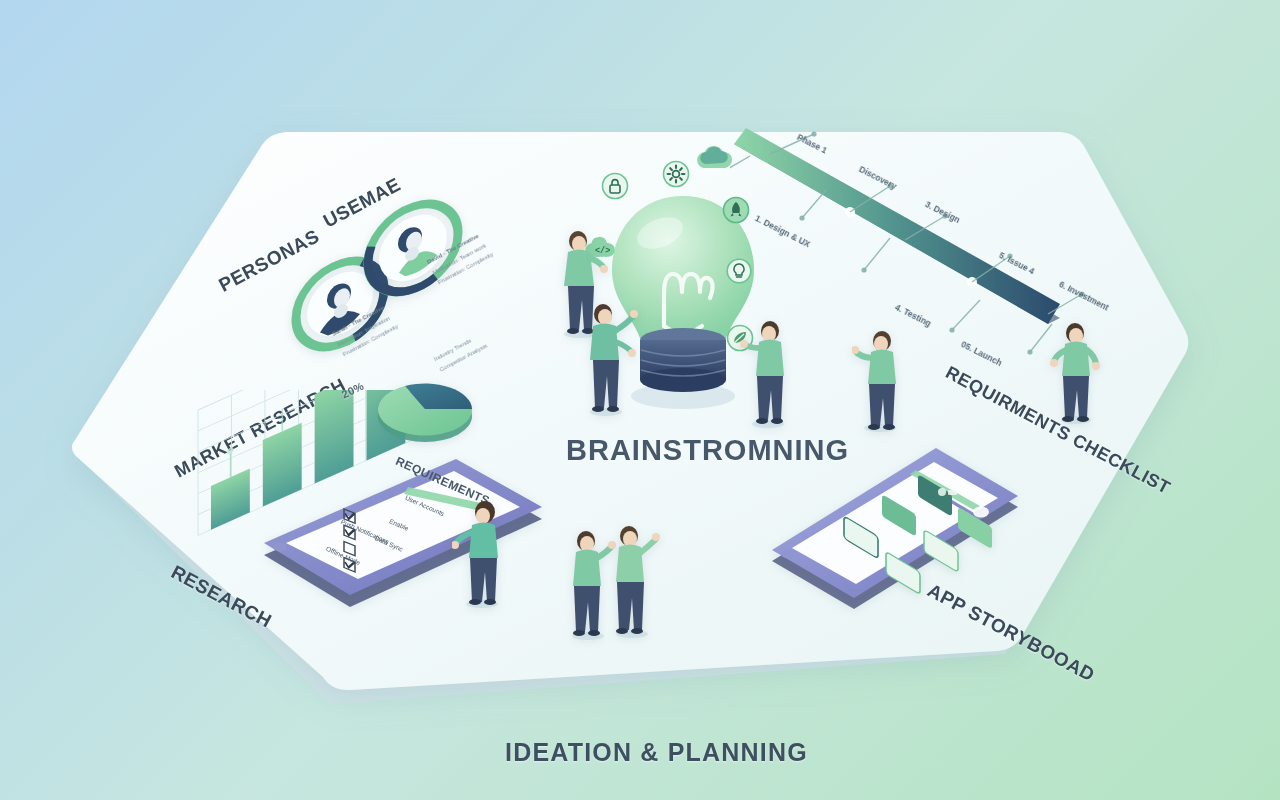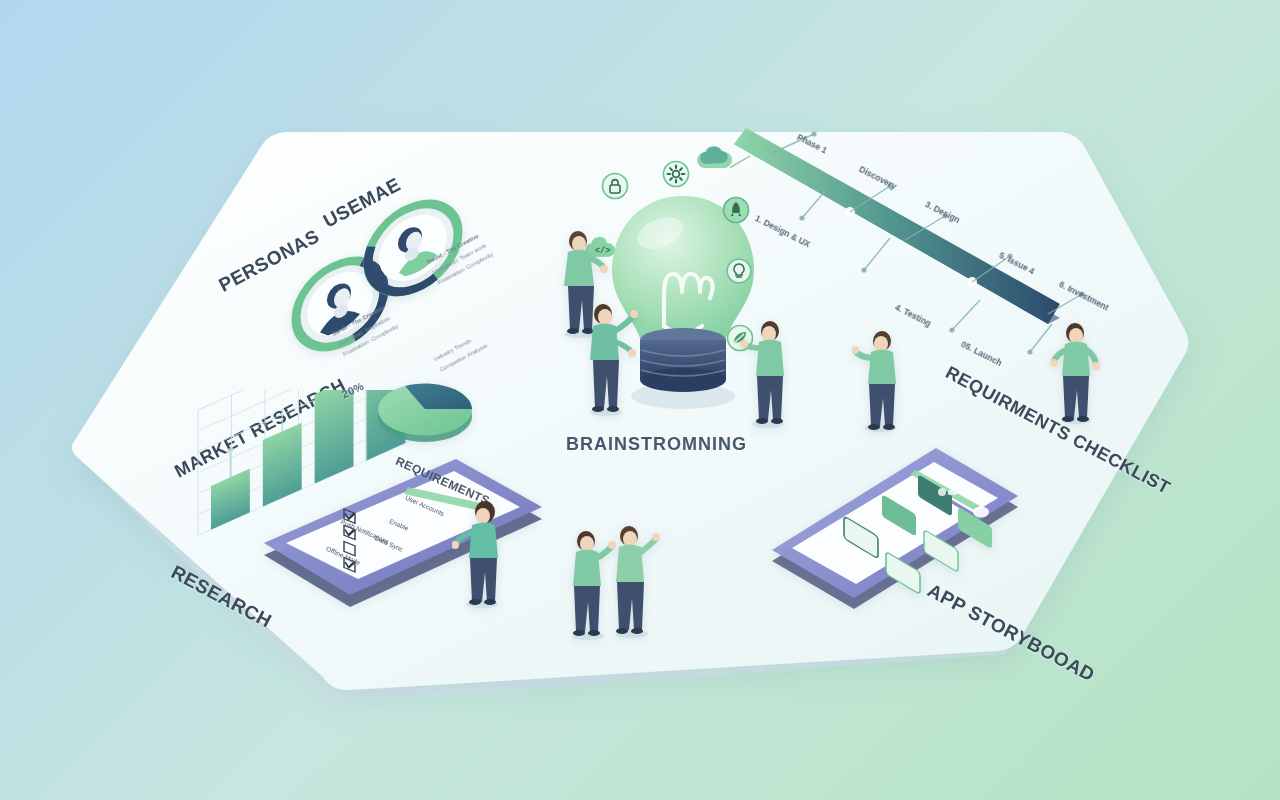--- a/index.html
+++ b/index.html
@@ -15,21 +15,21 @@
   
   .platform-wrap { position:absolute; left:0; top:0; width:1280px; height:800px; }
   .platform-svg { position:absolute; left:0; top:0; }
 
   
   .txt { position:absolute; color:#3a4a5a; white-space:nowrap; font-weight:700; letter-spacing:.5px;
          text-shadow:0 1px 2px rgba(255,255,255,.55); }
 
   
   #title-main { left:505px; top:738px; font-size:25px; letter-spacing:1.2px; color:#3e5060; }
-  #title-brainstorm { left:566px; top:434px; font-size:18px; letter-spacing:1px; color:#46586a; }
+  #title-brainstorm { left:566px; top:434px; font-size:29px; letter-spacing:1px; color:#46586a; }
   #lbl-personas { left:214px; top:250px; font-size:19px; transform:rotate(-28deg); }
   #lbl-usemae { left:320px; top:192px; font-size:19px; transform:rotate(-28deg); }
   #lbl-market { left:165px; top:418px; font-size:18px; transform:rotate(-28deg); }
   #lbl-research { left:166px; top:586px; font-size:19px; transform:rotate(28deg); }
   #lbl-reqcheck { left:932px; top:420px; font-size:18px; transform:rotate(28deg); }
   #lbl-storyboard { left:918px; top:622px; font-size:19px; transform:rotate(28deg); }
 
   
   .donut { position:absolute; }
   #donut-personas { left:280px; top:245px; }
@@ -94,20 +94,21 @@
     </svg>
   </div>
 
   <div class="txt" id="lbl-personas">PERSONAS</div>
   <div class="txt" id="lbl-usemae">USEMAE</div>
   <div class="txt" id="lbl-market">MARKET RESEARCH</div>
   <div class="txt" id="lbl-research">RESEARCH</div>
   <div class="txt" id="lbl-reqcheck">REQUIRMENTS CHECKLIST</div>
   <div class="txt" id="lbl-storyboard">APP STORYBOOAD</div>
   <div class="txt" id="title-brainstorm">BRAINSTROMNING</div>
+  <div class="txt" id="title-main">IDEATION &amp; PLANNING</div>
 
   <div class="donut glow" id="donut-personas">
     <svg width="120" height="118" viewBox="0 0 120 118">
       <g transform="translate(60,59) skewY(-18) scale(1,0.92)">
         <circle r="44" fill="none" stroke="#6cc492" stroke-width="9"></circle>
         <path d="M 0,-44 A 44,44 0 0,1 33,29" fill="none" stroke="#2f4a6d" stroke-width="9" transform="rotate(30)"></path>
         <circle r="33" fill="#fbfeff"></circle>
         <g>
           <ellipse cx="-1" cy="-9" rx="12" ry="13" fill="#2f4a6d"></ellipse>
           <ellipse cx="2" cy="-6" rx="8" ry="10" fill="#e9eff2"></ellipse>

